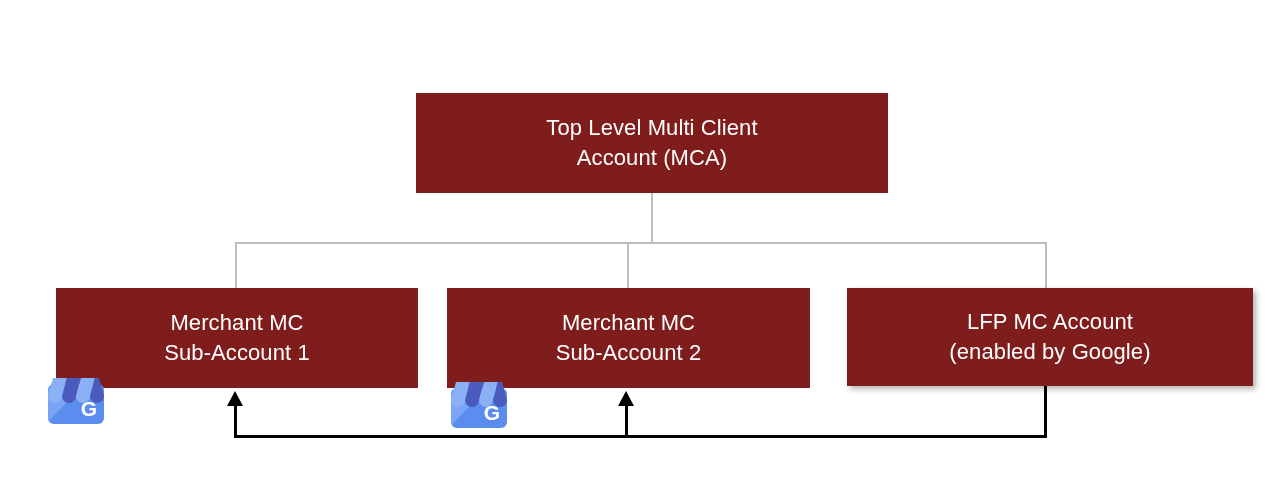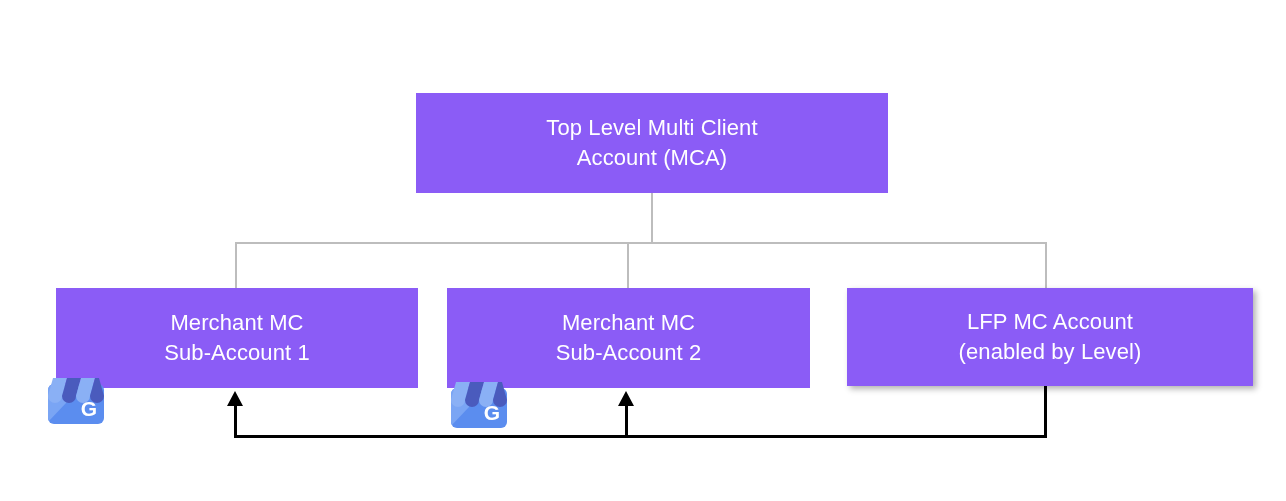--- a/index.html
+++ b/index.html
@@ -15,21 +15,21 @@
     width: 1286px;
     height: 501px;
     background: #ffffff;
     overflow: hidden;
   }
 
   
   .node {
     position: absolute;
     box-sizing: border-box;
-    background: #8b5cf6;
+    background: #7f1d1d;
     color: #ffffff;
     display: flex;
     align-items: center;
     justify-content: center;
     text-align: center;
     font-size: 22px;
     line-height: 30px;
     letter-spacing: 0.1px;
     z-index: 3;
   }
@@ -182,21 +182,21 @@
 Sub-Account 1</span>
   </div>
 
   <div class="node" id="node-sub2">
     <span class="label">Merchant MC
 Sub-Account 2</span>
   </div>
 
   <div class="node" id="node-lfp">
     <span class="label">LFP MC Account
-(enabled by Level)</span>
+(enabled by Google)</span>
   </div>
 
   <svg class="gmb-icon" id="gmb-icon-1" viewBox="0 0 72 72">
     <defs>
       <clipPath id="bodyClip1">
         <rect x="8" y="24" width="56" height="40" rx="6" ry="6"></rect>
       </clipPath>
     </defs>
 
     <rect x="8" y="24" width="56" height="40" rx="6" ry="6" fill="#5b8def"></rect>

